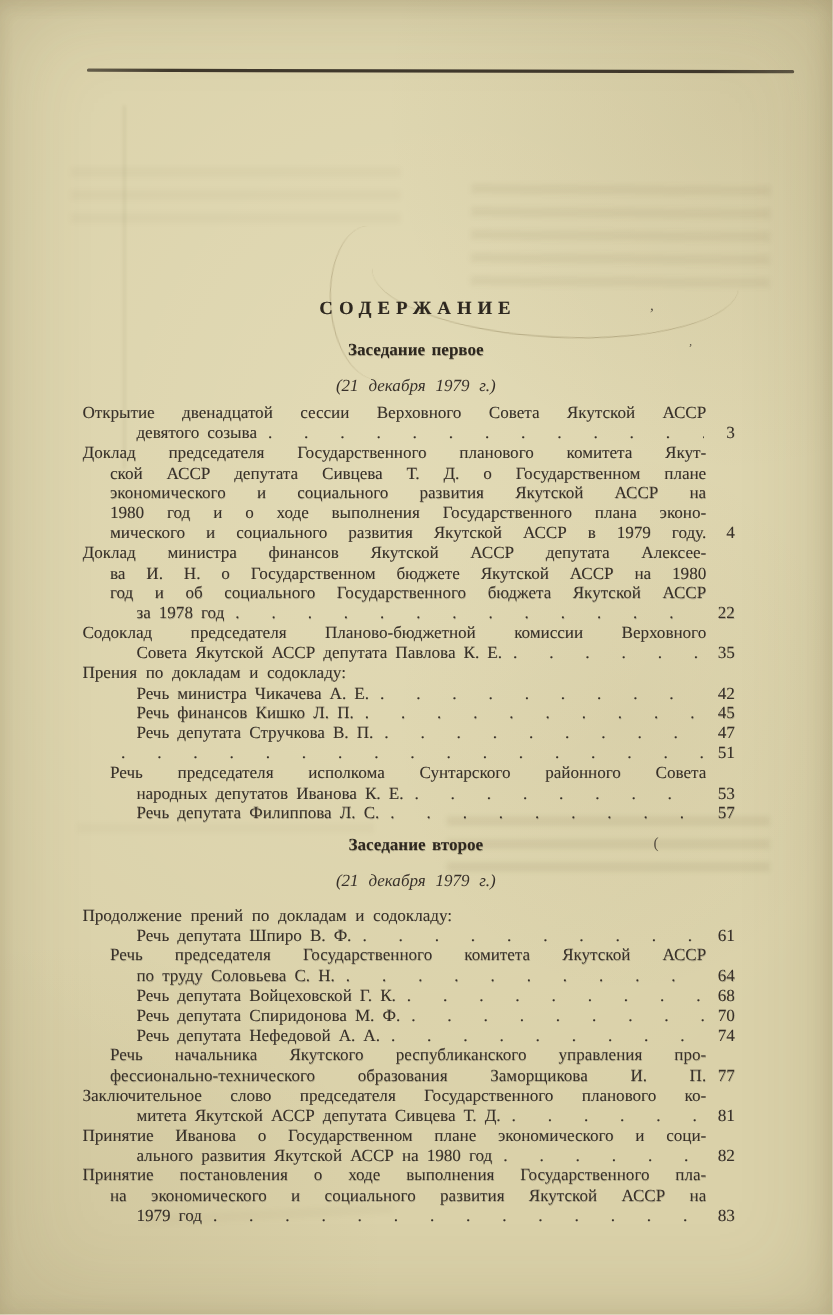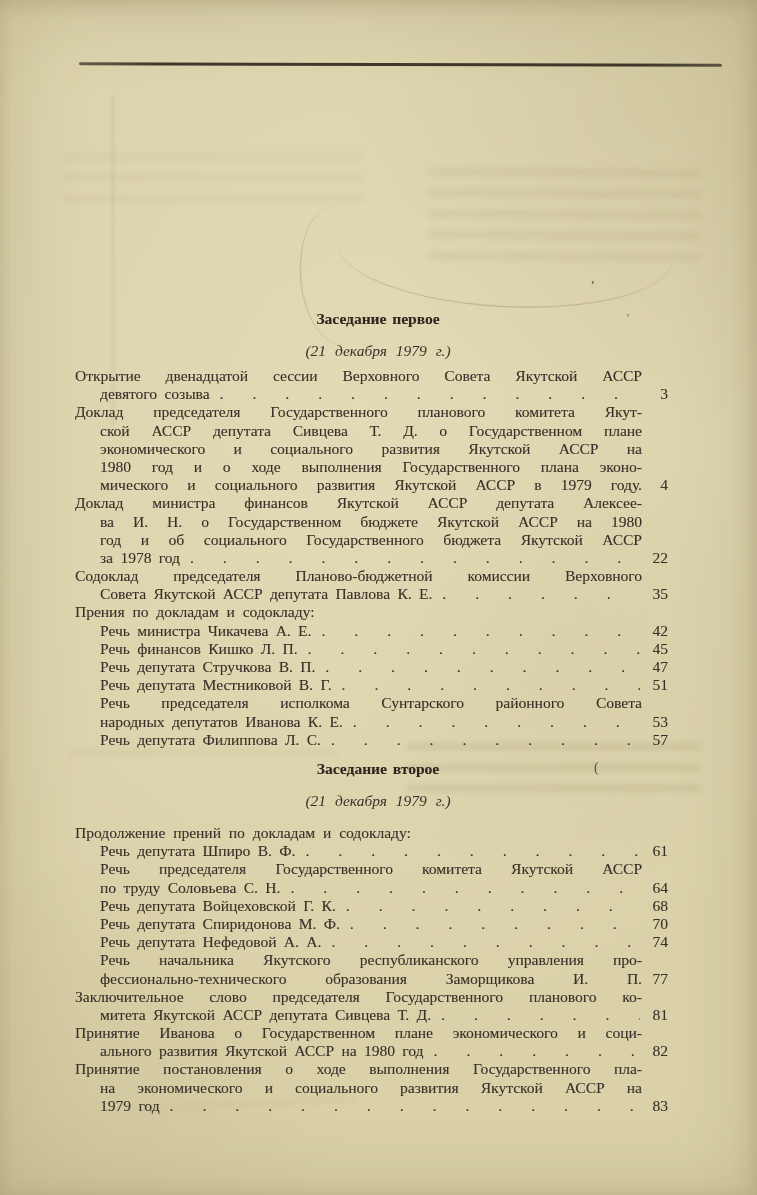--- a/index.html
+++ b/index.html
@@ -71,21 +71,21 @@
   }
   .s1 .lines{margin-top:8px;}
   .s2 .lines{margin-top:15px;}
   .line{
     display:flex;align-items:flex-start;
     height:18.2px;line-height:18.2px;
     text-shadow:.35px .35px 0 rgba(56,49,42,.30);
   }
   .ind1{padding-left:25px;}
   .m-plain .t{white-space:pre;word-spacing:4px;}
-  .m-dots .t{white-space:pre;word-spacing:3.5px;flex:none;}
+  .m-dots .t{white-space:pre;word-spacing:3.5px;flex:none;margin-left:24px;}
   .m-fill .t{flex:1 1 auto;text-align:justify;text-align-last:justify;overflow:hidden;}
   .dots{
     flex:1 1 auto;overflow:hidden;white-space:pre;
     letter-spacing:29px;padding-left:10px;margin-right:2px;
     color:var(--ink);
   }
   .pg{flex:0 0 26px;width:26px;text-align:right;white-space:pre;}
   
   .mark{position:absolute;font-size:14px;color:rgba(56,49,42,.8);}
   .mk0{top:271px;left:591px;}
@@ -101,20 +101,21 @@
 
   <div class="bleed b1"></div>
   <div class="bleed b2"></div>
   <div class="bleed b3"></div>
   <div class="bleed b4"></div>
   <div class="bleed b5"></div>
   <div class="scratch sc1"></div>
   <div class="scratch sc2"></div>
   <div class="scratch sc3"></div>
 
+  <h1 class="doc-title">СОДЕРЖАНИЕ</h1>
 
   <section class="session s1">
     <h2>Заседание первое</h2>
     <div class="date">(21 декабря 1979 г.)</div>
     <div class="lines">
   <div class="line ind0 m-fill">
     <span class="t">Открытие двенадцатой сессии Верховного Совета Якутской АССР</span>
 
     <span class="pg"></span>
   </div>
@@ -208,21 +209,20 @@
     <span class="pg">45</span>
   </div>
 
   <div class="line ind1 m-dots">
     <span class="t">Речь депутата Стручкова В. П.</span>
     <span class="dots">..........................................</span>
     <span class="pg">47</span>
   </div>
 
   <div class="line ind1 m-dots">
-    <span class="t">Речь депутата Местниковой В. Г.</span>
     <span class="dots">..........................................</span>
     <span class="pg">51</span>
   </div>
 
   <div class="line ind1 m-fill">
     <span class="t">Речь председателя исполкома Сунтарского районного Совета</span>
 
     <span class="pg"></span>
   </div>
 

